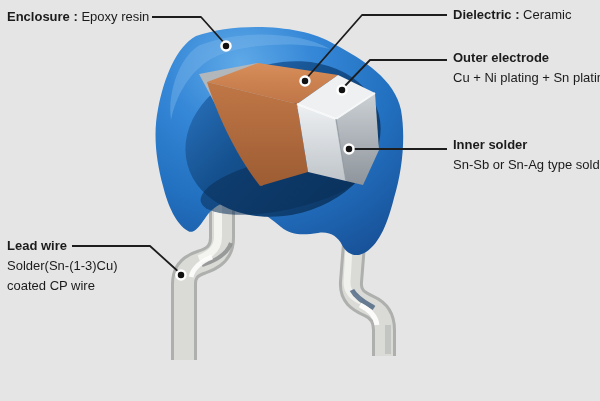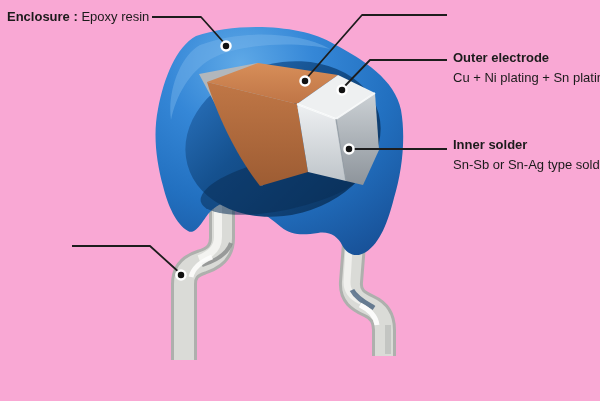--- a/index.html
+++ b/index.html
@@ -1,17 +1,17 @@
 <!DOCTYPE html>
 <html><head>
 <meta charset="utf-8">
 <style>
   html,body{margin:0;padding:0;background:#fff;}
   .stage{
-    position:relative;width:600px;height:401px;background:#f9a8d4;
+    position:relative;width:600px;height:401px;background:#e5e5e5;
     font-family:"Liberation Sans", sans-serif;color:#1b1b1b;overflow:hidden;
   }
   .illu{position:absolute;left:0;top:0;}
   .co{position:absolute;font-size:13px;line-height:20px;white-space:nowrap;}
   .co .b{font-weight:bold;}
   .co-enclosure{left:7px;top:7px;}
   .co-dielectric{left:453px;top:5px;}
   .co-outer{left:453px;top:48px;}
   .co-inner{left:453px;top:135px;}
   .co-lead{left:7px;top:236px;}
@@ -126,25 +126,33 @@
       <circle cx="342" cy="90" r="4.5"></circle>
       <circle cx="349" cy="149" r="4.5"></circle>
       <circle cx="181" cy="275" r="4.5"></circle>
     </g>
   </svg>
 
   <div class="co co-enclosure">
     <span class="b">Enclosure :</span><span> Epoxy resin</span>
   </div>
 
+  <div class="co co-dielectric">
+    <span class="b">Dielectric :</span><span> Ceramic</span>
+  </div>
 
   <div class="co co-outer">
     <div class="b">Outer electrode</div>
     <div>Cu + Ni plating + Sn plating</div>
   </div>
 
   <div class="co co-inner">
     <div class="b">Inner solder</div>
     <div>Sn-Sb or Sn-Ag type solder</div>
   </div>
 
+  <div class="co co-lead">
+    <div class="b">Lead wire</div>
+    <div>Solder(Sn-(1-3)Cu)</div>
+    <div>coated CP wire</div>
+  </div>
 
 </div>
 
 </body></html>

